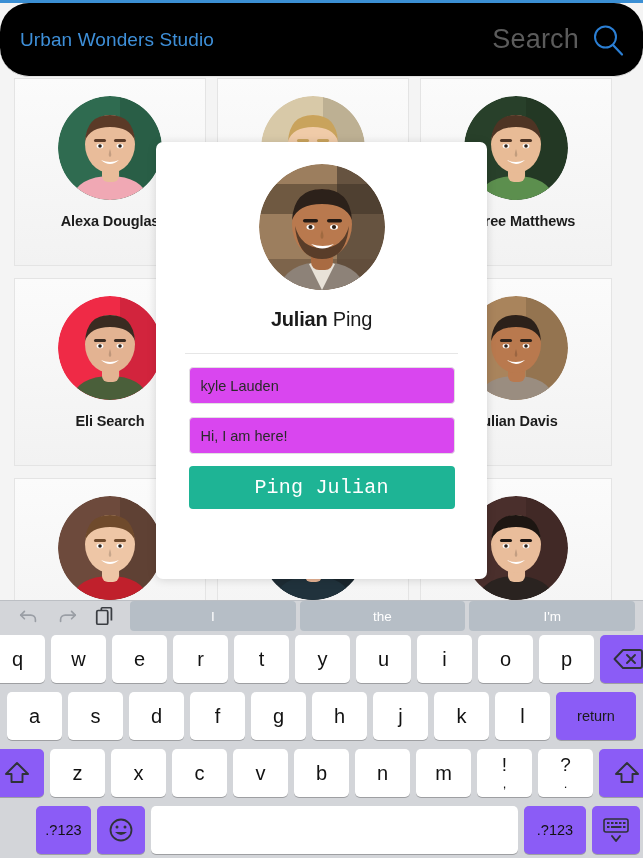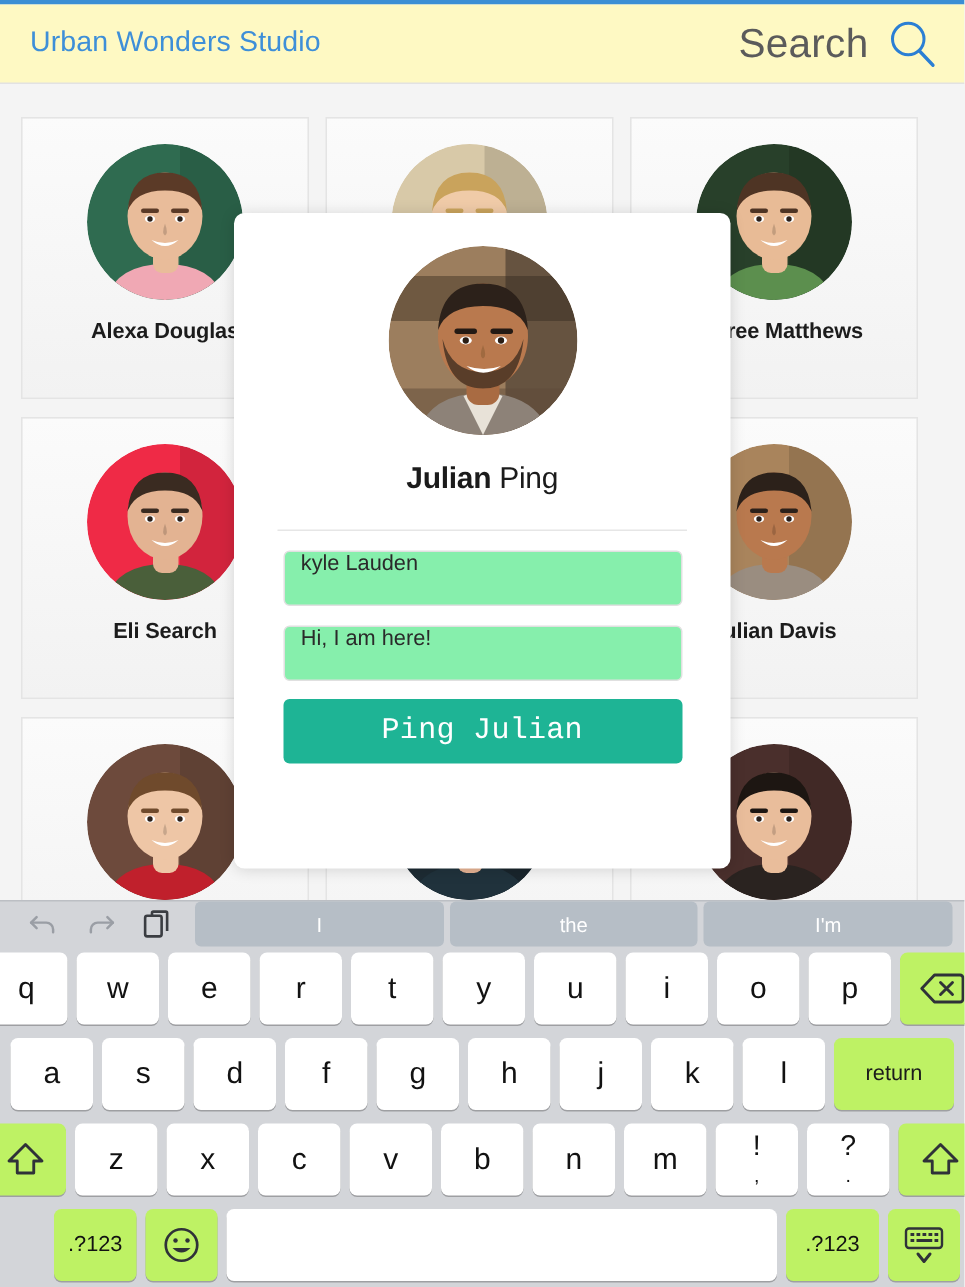--- a/index.html
+++ b/index.html
@@ -11,25 +11,26 @@
     overflow: hidden;
   }
   #app { position: relative; width: 643px; height: 858px; }
 
   
   .top-accent {
     position: absolute; top: 0; left: 0; width: 643px; height: 3px;
     background: #3b8fd4;
   }
   .header {
-    position: absolute; top: 3px; left: 0; width: 643px; height: 53px;
-    background: #fef9c3;
+    position: absolute; top: 3px; left: 0; width: 643px; height: 74px;
+    background: #000000;
     border-bottom: 1px solid #e2e2e2;
     display: flex; align-items: center; justify-content: space-between;
     padding: 0 18px 0 20px;
+    border-radius: 29px;
   }
   .app-title {
     font-size: 19px; color: #3e8fd8; font-weight: 400; letter-spacing: .1px;
   }
   .search-area { display: flex; align-items: center; gap: 12px; }
   .search-label { font-size: 27px; color: #5b5b5b; font-weight: 300; letter-spacing: .2px; }
   .search-icon { display: block; }
 
   
   .grid {
@@ -76,22 +77,22 @@
     margin-top: 18px; font-size: 20px; color: #1b1b1b; letter-spacing: -.2px;
   }
   .modal-name b { font-weight: bold; }
   .modal-name span { font-weight: 400; }
   .modal-divider {
     width: 273px; height: 1px; background: #e6e6e6; margin-top: 22px;
   }
   .field {
     width: 266px; height: 37px; margin-top: 13px;
     border: 1px solid #e0e0e0; border-radius: 4px;
-    background: #86efac;
-    display: flex; 
+    background: #d946ef;
+    display: flex; align-items: center;
     padding: 0 11px;
     font-size: 14.5px; color: #2a2a2a;
     font-family: "Liberation Sans", sans-serif;
   }
   .field:first-of-type { margin-top: 17px; }
   .ping-btn {
     width: 266px; height: 43px; margin-top: 12px;
     background: #1eb495; border: none; border-radius: 4px;
     color: #ffffff; font-size: 20px; font-weight: 400;
     font-family: Liberation Mono, monospace;
@@ -121,21 +122,21 @@
   .kb-rows { flex: 1; display: flex; flex-direction: column; padding: 4px 3px 6px 3px; gap: 9px; }
   .kb-row { display: flex; gap: 6px; height: 48px; justify-content: center; }
   .key {
     background: #ffffff; border-radius: 5px;
     box-shadow: 0 1px 0 rgba(0,0,0,.25);
     display: flex; align-items: center; justify-content: center;
     font-size: 20px; color: #121212; cursor: pointer;
     width: 55px; flex: none;
     position: relative;
   }
-  .key.dark { background: #bef264; }
+  .key.dark { background: #8b5cf6; }
   .key.wide-return { width: 80px; font-size: 14.5px; color: #1b1b1b; }
   .key.shift { width: 55px; }
   .key.shift-right { width: 55px; }
   .key.backspace { width: 55px; }
   .key.space { flex: 1; }
   .key.num { width: 55px; font-size: 14.5px; }
   .key.num-right { width: 62px; font-size: 14.5px; }
   .key.emoji { width: 48px; }
   .key.dismiss { width: 48px; }
   .key .sub {

